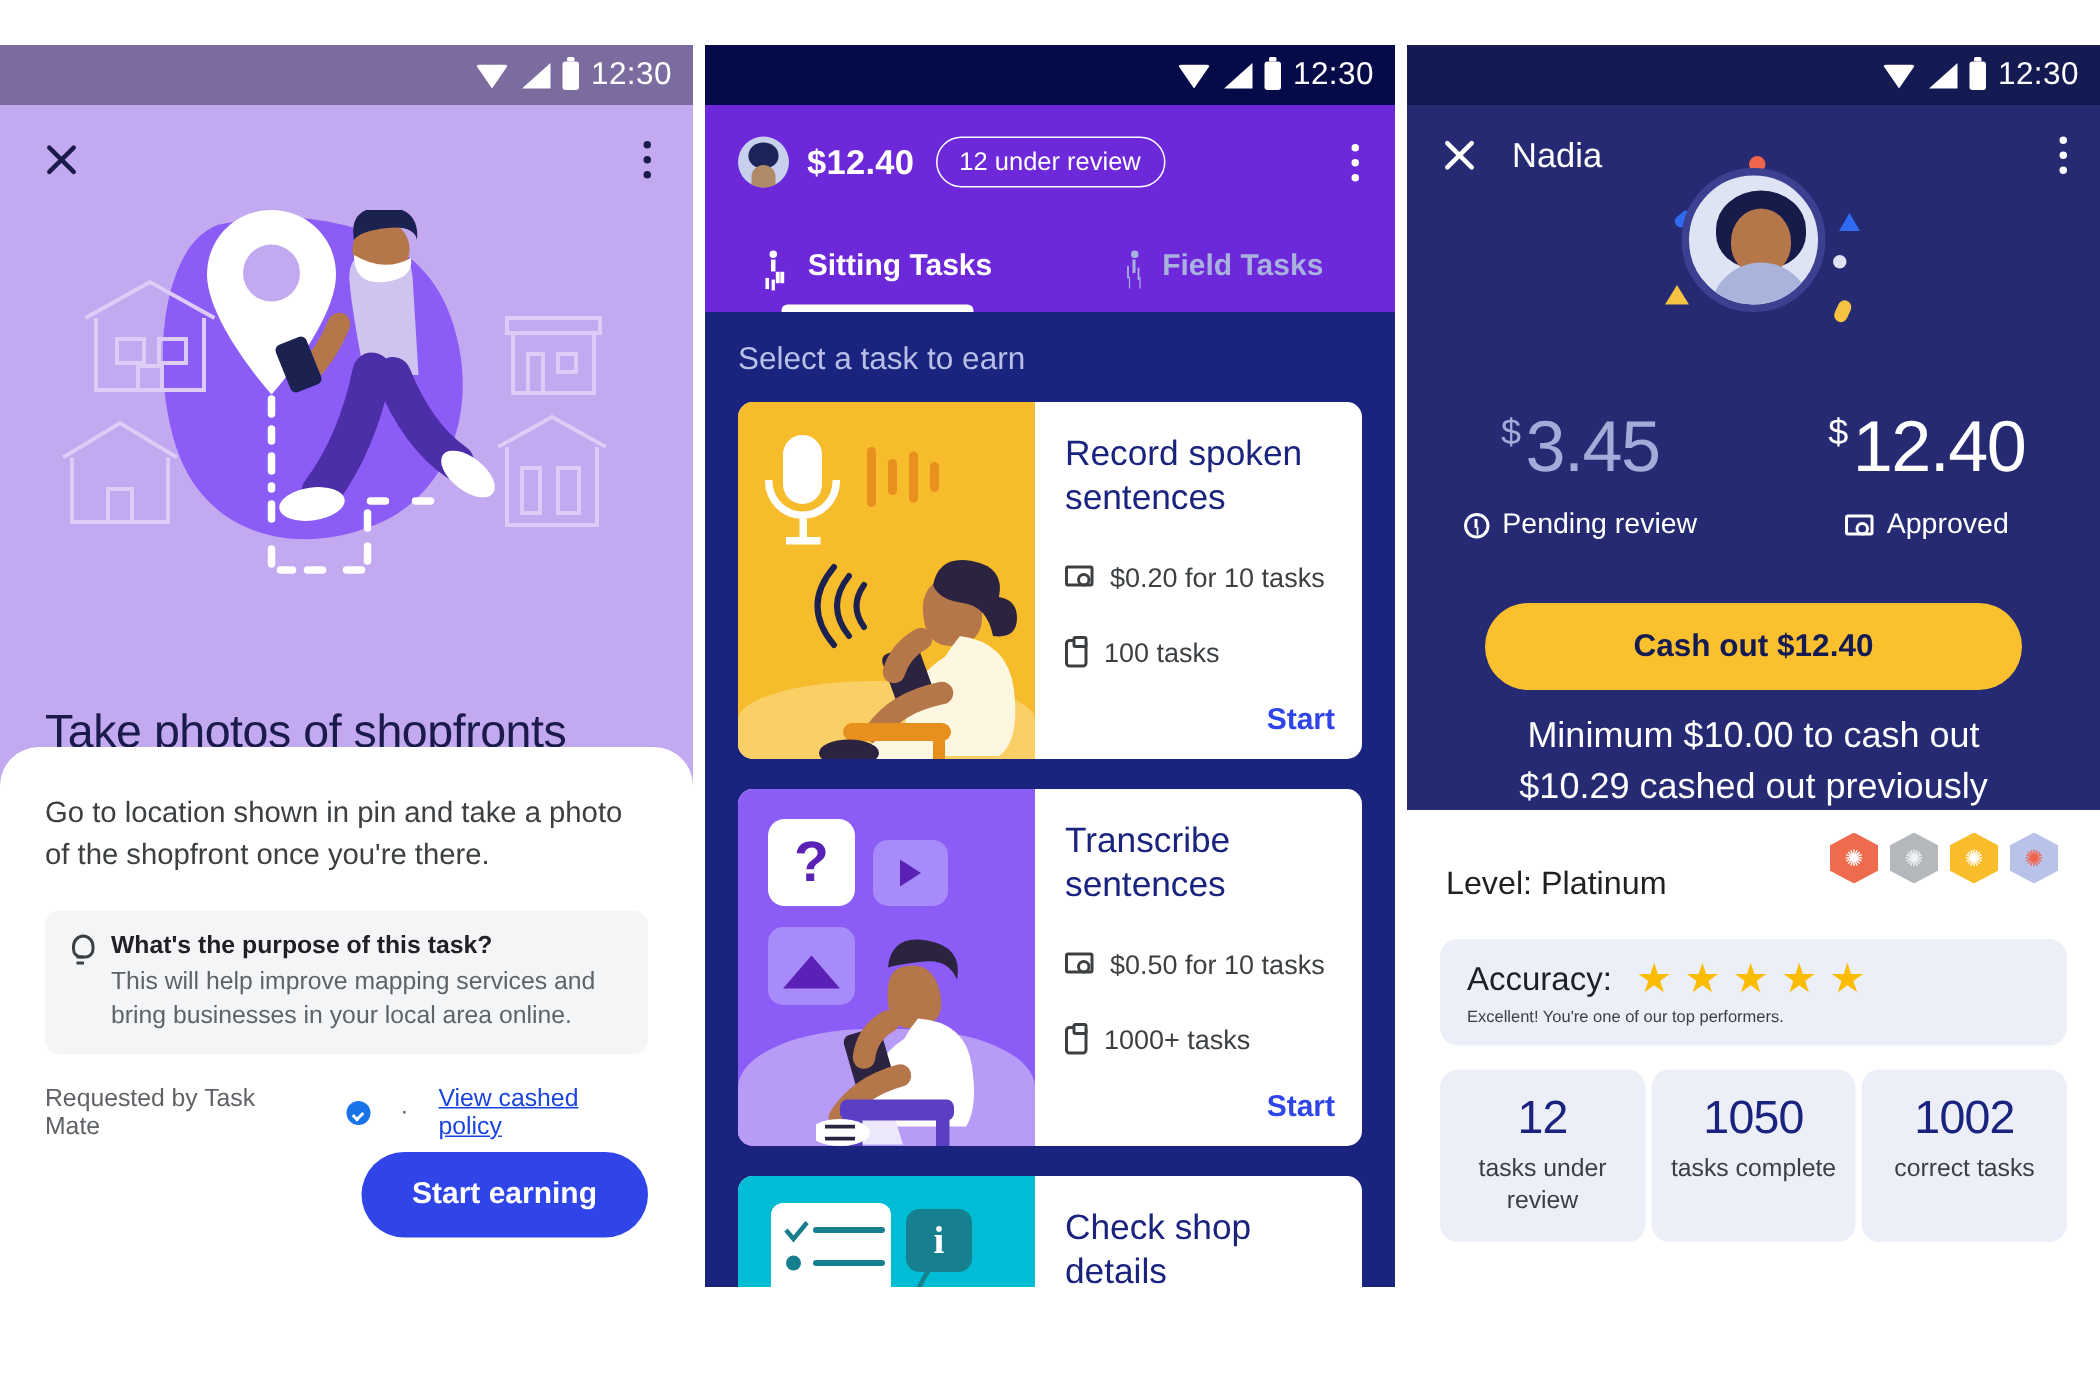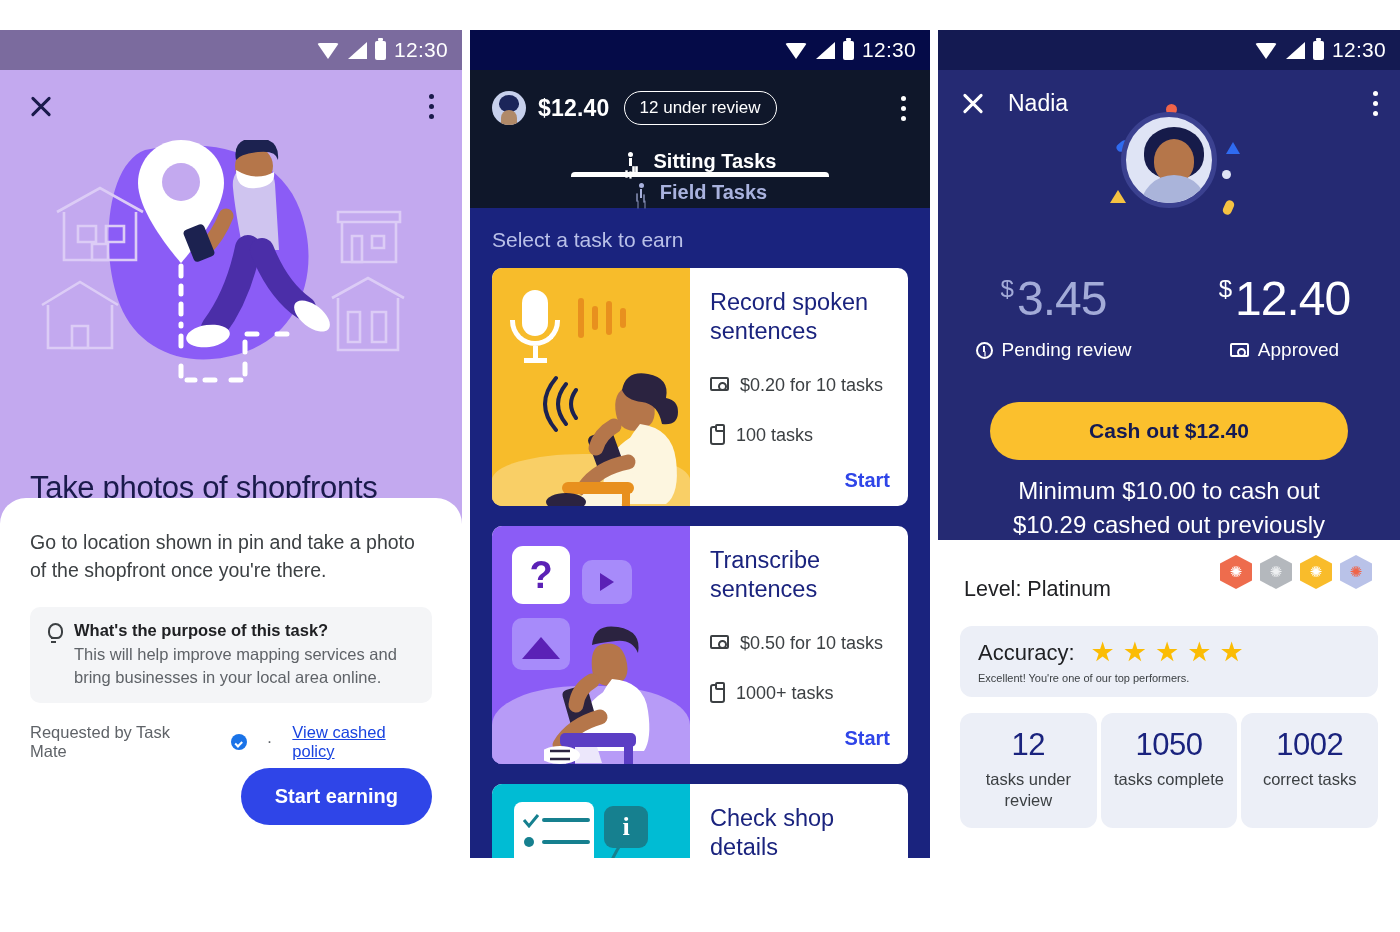--- a/index.html
+++ b/index.html
@@ -86,29 +86,29 @@
   .verif::after{content:"";position:absolute;left:4px;top:7px;width:5px;height:2.5px;border-left:2px solid #fff;border-bottom:2px solid #fff;transform:rotate(-45deg);}
   .p1-link { color:#1a44e0; text-decoration: underline; cursor:pointer; }
   .p1-btn {
     position:absolute; right:30px; bottom:33px; background:#2f45e8; color:#fff;
     border:none; border-radius:30px; padding: 17px 34px; font-size:20px; font-weight:700;
     font-family:inherit; cursor:pointer;
   }
 
   
   #panel2 .statusbar { background:#050b48; }
-  .p2-head { background:#0f172a; padding: 0 0 0 0; }
+  .p2-head { background:#6d28d9; padding: 0 0 0 0; }
   .p2-row { height: 76px; display:flex; align-items:center; padding: 0 24px 0 22px; color:#fff; }
   .p2-avatar { width:34px; height:34px; border-radius:50%; background:#c7d0ec; flex:none; position:relative; overflow:hidden;}
   .p2-avatar::before{content:"";position:absolute;left:7px;top:4px;width:20px;height:17px;background:#1b2559;border-radius:50% 50% 45% 45%;}
   .p2-avatar::after{content:"";position:absolute;left:9px;top:19px;width:16px;height:16px;background:#b08968;border-radius:8px 8px 0 0;}
   .p2-bal { font-size:23px; font-weight:700; margin-left:12px; letter-spacing:.2px; }
   .p2-pill { margin-left:14px; border:1.6px solid #fff; border-radius:20px; padding:6px 15px; font-size:17px; cursor:pointer;}
   .p2-kebab { margin-left:auto; }
-  .p2-tabs { display:flex; height:62px;flex-direction:column; }
+  .p2-tabs { display:flex; height:62px; }
   .p2-tab { flex:1; display:flex; align-items:center; justify-content:center; gap:11px; font-size:20px; font-weight:700; position:relative; cursor:pointer;}
   .p2-tab.active { color:#fff; }
   .p2-tab.inactive { color:#a9b2de; font-weight:600;}
   .p2-tab.active::after{content:"";position:absolute;bottom:0;left:22%;width:56%;height:5px;background:#fff;border-radius:4px 4px 0 0;}
   .ic-sit { width:19px; height:20px; position:relative; flex:none; }
   .ic-sit::before{content:"";position:absolute;left:4px;top:0;width:5px;height:5px;border-radius:50%;background:currentColor;}
   .ic-sit::after{content:"";position:absolute;left:5px;top:6px;width:3px;height:8px;background:currentColor;
     box-shadow: 3px 8px 0 -0.2px currentColor, 6px 8px 0 -0.2px currentColor, -4px 12px 0 -0.3px currentColor, 0 13px 0 -0.4px currentColor;}
 
   .p2-body { background:#1a237e; padding: 0 0 0 0; height: 100%; }

